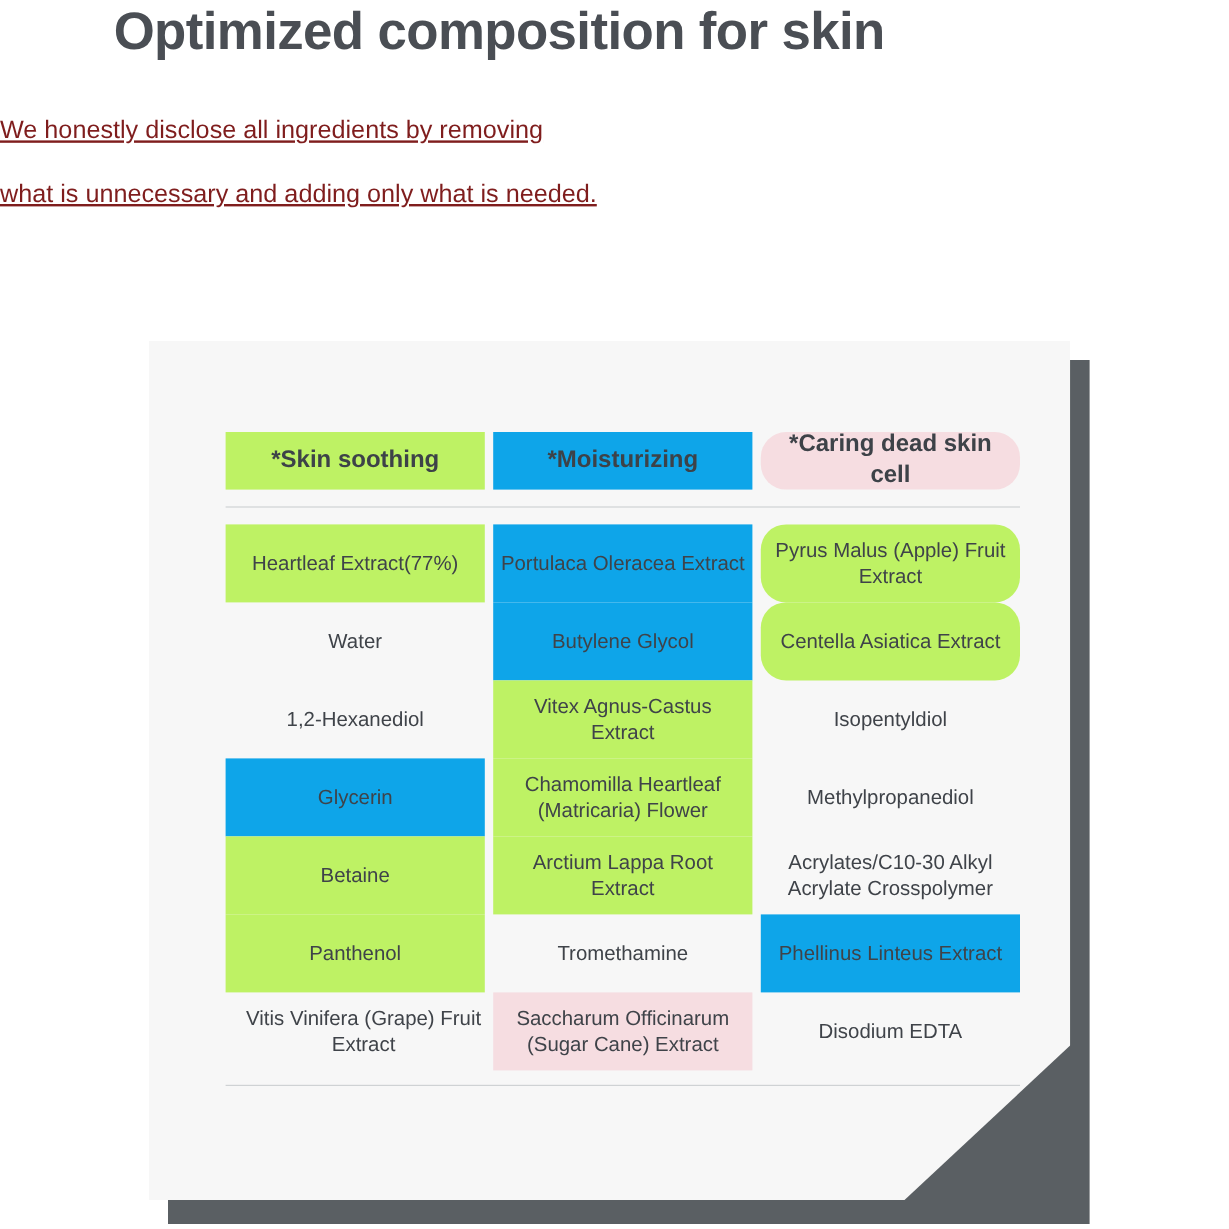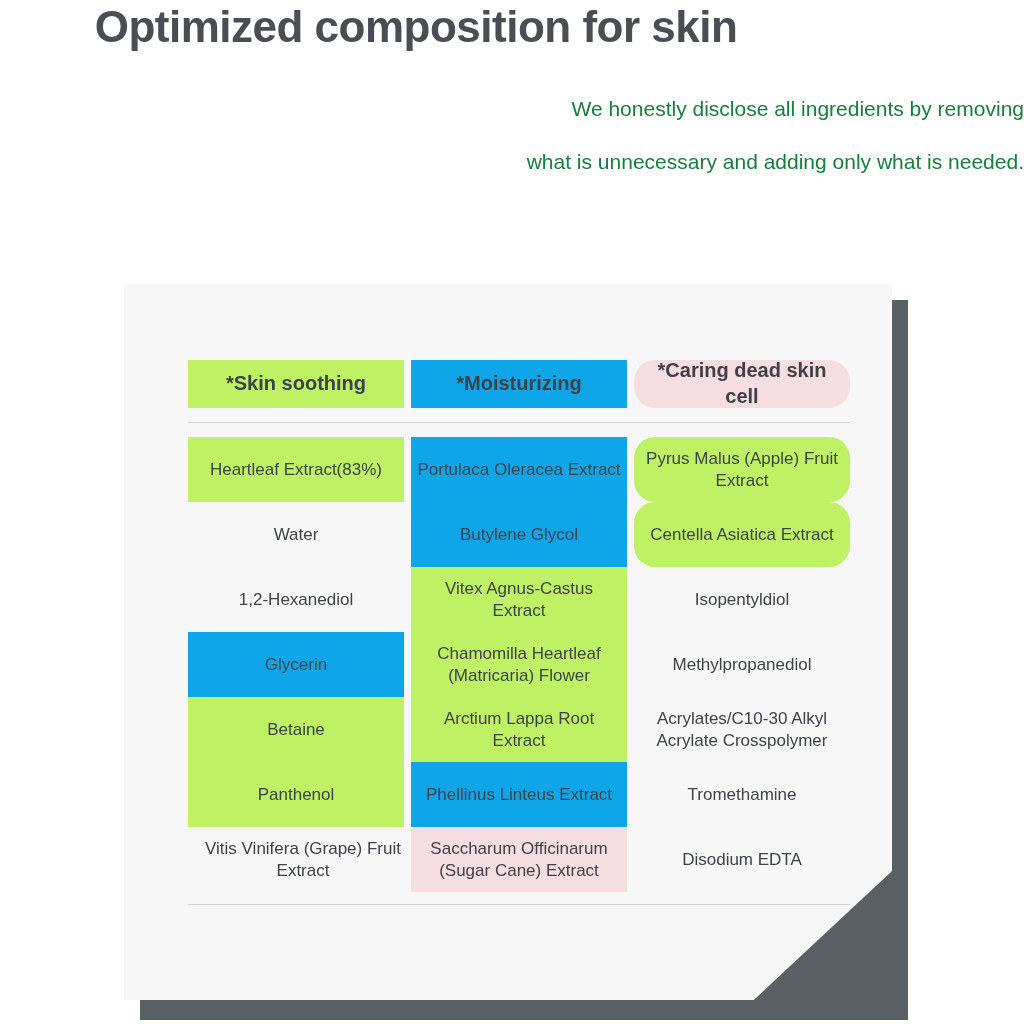--- a/index.html
+++ b/index.html
@@ -31,23 +31,24 @@
     font-size: 44px;
     font-weight: bold;
     letter-spacing: -0.5px;
     color: #4a4e54;
   }
 
   .subline {
     position: absolute;
     left: 0;
     width: 1024px;
-    text-align: right;
+    text-align: left;
     font-size: 21px;
-    color: #15803d;
+    color: #7f1d1d;
+    text-decoration: underline;
   }
   .subline.l1 { top: 97px; }
   .subline.l2 { top: 150px; }
 
   
   .card-shadow {
     position: absolute;
     left: 140px;
     top: 300px;
     width: 768px;
@@ -137,21 +138,21 @@
     <div class="row header-row">
       <div class="cell col0 bg-green">*Skin soothing</div>
       <div class="cell col1 bg-blue">*Moisturizing</div>
       <div class="cell col2 bg-pink">*Caring dead skin cell</div>
     </div>
 
     <div class="rule top"></div>
     <div class="spacer-small"></div>
 
     <div class="row body-row">
-      <div class="cell col0 bg-green">Heartleaf Extract(83%)</div>
+      <div class="cell col0 bg-green">Heartleaf Extract(77%)</div>
       <div class="cell col1 bg-blue">Portulaca Oleracea Extract</div>
       <div class="cell col2 bg-green">Pyrus Malus (Apple) Fruit Extract</div>
     </div>
 
     <div class="row body-row">
       <div class="cell col0 bg-none">Water</div>
       <div class="cell col1 bg-blue">Butylene Glycol</div>
       <div class="cell col2 bg-green">Centella Asiatica Extract</div>
     </div>
 
@@ -168,22 +169,22 @@
     </div>
 
     <div class="row body-row">
       <div class="cell col0 bg-green">Betaine</div>
       <div class="cell col1 bg-green">Arctium Lappa Root Extract</div>
       <div class="cell col2 bg-none">Acrylates/C10-30 Alkyl Acrylate Crosspolymer</div>
     </div>
 
     <div class="row body-row">
       <div class="cell col0 bg-green">Panthenol</div>
+      <div class="cell col2 bg-none">Tromethamine</div>
       <div class="cell col1 bg-blue">Phellinus Linteus Extract</div>
-      <div class="cell col2 bg-none">Tromethamine</div>
     </div>
 
     <div class="row body-row">
       <div class="cell col1 bg-none">Vitis Vinifera (Grape) Fruit Extract</div>
       <div class="cell col0 bg-pink">Saccharum Officinarum (Sugar Cane) Extract</div>
       <div class="cell col2 bg-none">Disodium EDTA</div>
     </div>
 
     <div class="rule bottom"></div>
   </div>

